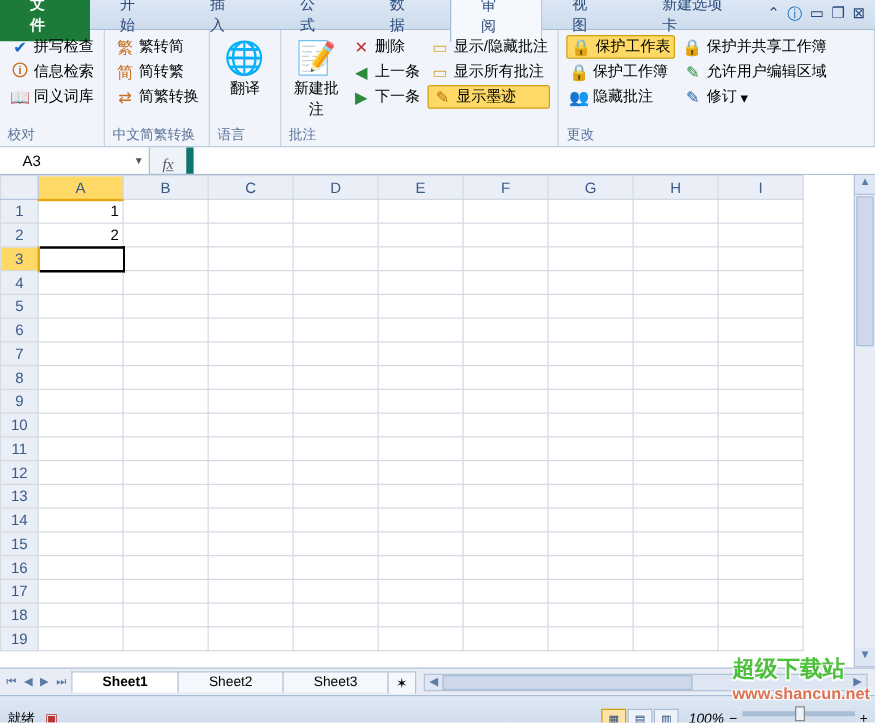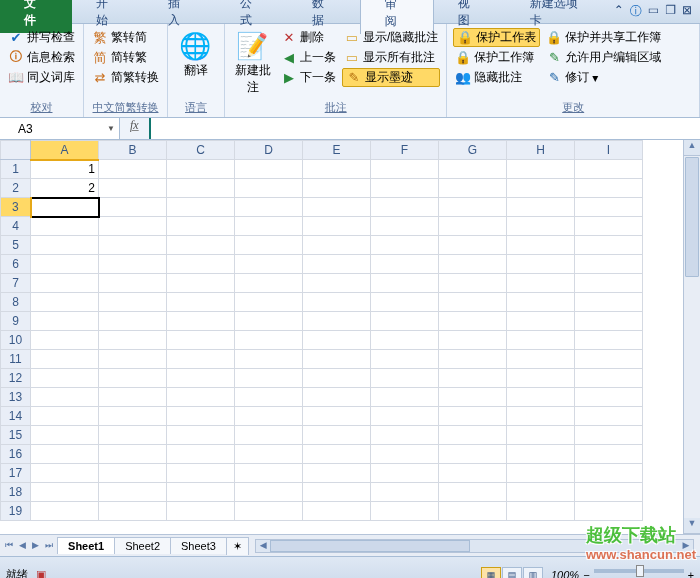--- a/index.html
+++ b/index.html
@@ -9,34 +9,34 @@
 .tabs { display: flex; align-items: center; background: linear-gradient(#dce7f5, #cddcec); height: 24px; border-bottom: 1px solid #a8bdd6; }
 .tab { padding: 4px 24px; cursor: pointer; color: #2a4b7c; }
 .tab.file { background: #1d7b3a; color: #fff; font-weight: bold; }
 .tab.active { background: #f5f8fc; border: 1px solid #a8bdd6; border-bottom: none; border-radius: 3px 3px 0 0; margin-bottom: -1px; }
 .tab-right { margin-left: auto; display: flex; gap: 6px; padding-right: 8px; color: #2a4b7c; }
 .tab-right span { cursor: pointer; }
 
 
 .ribbon { display: flex; background: #f1f5fb; height: 94px; border-bottom: 1px solid #a8bdd6; }
 .group { border-right: 1px solid #c6d4e6; padding: 4px 6px 2px; display: flex; flex-direction: column; justify-content: space-between; }
-.group-label { text-align: center; color: #5a739a; font-size: 11px; padding-top: 2px; text-decoration: underline; }
+.group-label { color: #5a739a; font-size: 11px; padding-top: 2px; }
 .group-body { display: flex; gap: 4px; }
 .col { display: flex; flex-direction: column; gap: 1px; }
 .btn-sm { display: flex; align-items: center; gap: 3px; padding: 1px 2px; cursor: pointer; white-space: nowrap; font-size: 12px; }
 .btn-lg { display: flex; flex-direction: column; align-items: center; justify-content: center; padding: 2px 4px; cursor: pointer; width: 44px; text-align: center; }
 .ico { width: 16px; height: 16px; display: inline-flex; align-items: center; justify-content: center; font-size: 13px; }
 .ico-lg { width: 32px; height: 32px; font-size: 26px; display: flex; align-items: center; justify-content: center; }
 .highlight { background: #ffd966; border: 1px solid #cda015; border-radius: 2px; padding: 0 3px; }
 
 
 .fbar { display: flex; align-items: center; height: 22px; border-bottom: 1px solid #a8bdd6; background: #eef3fa; }
 .namebox { width: 120px; border-right: 1px solid #a8bdd6; padding-left: 18px; background: #fff; display: flex; align-items: center; height: 100%; justify-content: space-between; padding-right: 4px;}
 .namebox span:last-child { color: #555; font-size: 8px;}
-.fx-btns { display: flex; border-right: 2px solid #0f766e; padding: 0 4px; height: 100%; align-items: flex-start; gap: 2px; color: #888; text-decoration: underline;}
+.fx-btns { display: flex; border-right: 6px solid #0f766e; padding: 0 4px; height: 100%; align-items: flex-end; gap: 2px; color: #888; text-decoration: underline;}
 .fx { font-style: italic; font-family: "Times New Roman", serif; padding: 0 6px; color: #555; }
 .finput { flex: 1; background: #fff; height: 100%; border: none; padding-left: 4px; }
 
 
 .sheet-area { height: 394px; display: flex; }
 .corner { width: 30px; height: 19px; background: #e9eef7; border-right: 1px solid #b5c4d9; border-bottom: 1px solid #b5c4d9; }
 .grid-wrap { overflow: hidden; position: relative; }
 table { border-collapse: collapse; table-layout: fixed; }
 th, td { border: 1px solid #d4d9e2; font-weight: normal; font-size: 12px; }
 th { background: #e9eef7; color: #3a5a88; text-align: center; }
@@ -47,21 +47,21 @@
 td.cell { width: 68px; height: 19px; padding-right: 3px; text-align: right; background: #fff; }
 td.active { border: 2px solid #000 !important; position: relative; }
 .vscroll { width: 17px; background: #e8edf5; border-left: 1px solid #b5c4d9; display:flex; flex-direction:column; }
 .vscroll .arr { height: 16px; text-align:center; font-size:9px; color:#5c7aa8; background:#dde6f2; border-bottom:1px solid #b5c4d9; }
 .vscroll .thumb { background:#cdd9ea; margin:1px; flex:0 0 120px; border:1px solid #a8bdd6; border-radius:1px;}
 
 
 .sheettabs { display: flex; align-items: center; height: 22px; background: #e8edf5; border-top: 1px solid #b5c4d9; font-size: 11px; }
 .stab-nav { display: flex; padding: 0 2px; }
 .stab-nav span { padding: 0 3px; color: #5c7aa8; cursor: pointer; font-size: 9px;}
-.stab { padding: 2px 10px; background: #f4f7fb; border: 1px solid #b5c4d9; border-bottom: none; margin-left: -1px; cursor: pointer; }
+.stab { padding: 2px 24px; background: #f4f7fb; border: 1px solid #b5c4d9; border-bottom: none; margin-left: -1px; cursor: pointer; }
 .stab.active { background: #fff; font-weight: bold; }
 .stab.new { padding: 2px 6px; }
 .hscroll { flex:1; margin:0 6px; background:#dde6f2; height:14px; border:1px solid #b5c4d9; display:flex; }
 .hscroll .arr { width:14px; text-align:center; color:#5c7aa8; font-size:9px;}
 .hscroll .thumb { flex:0 0 200px; background:#cdd9ea; border:1px solid #a8bdd6;}
 
 .status { display: flex; align-items: center; height: 36px; background: linear-gradient(#dfe8f4,#c9d7e9); border-top: 1px solid #a8bdd6; font-size: 11px; padding: 0 6px; gap: 8px; }
 .status .views { margin-left: auto; display: flex; gap: 1px; }
 .vbtn { width: 20px; height: 16px; background: #eef3fa; border: 1px solid #a8bdd6; display:flex; align-items:center; justify-content:center; font-size:9px; color:#2a4b7c;}
 .vbtn.active { background: #fde3a7; border-color:#cda015;}

